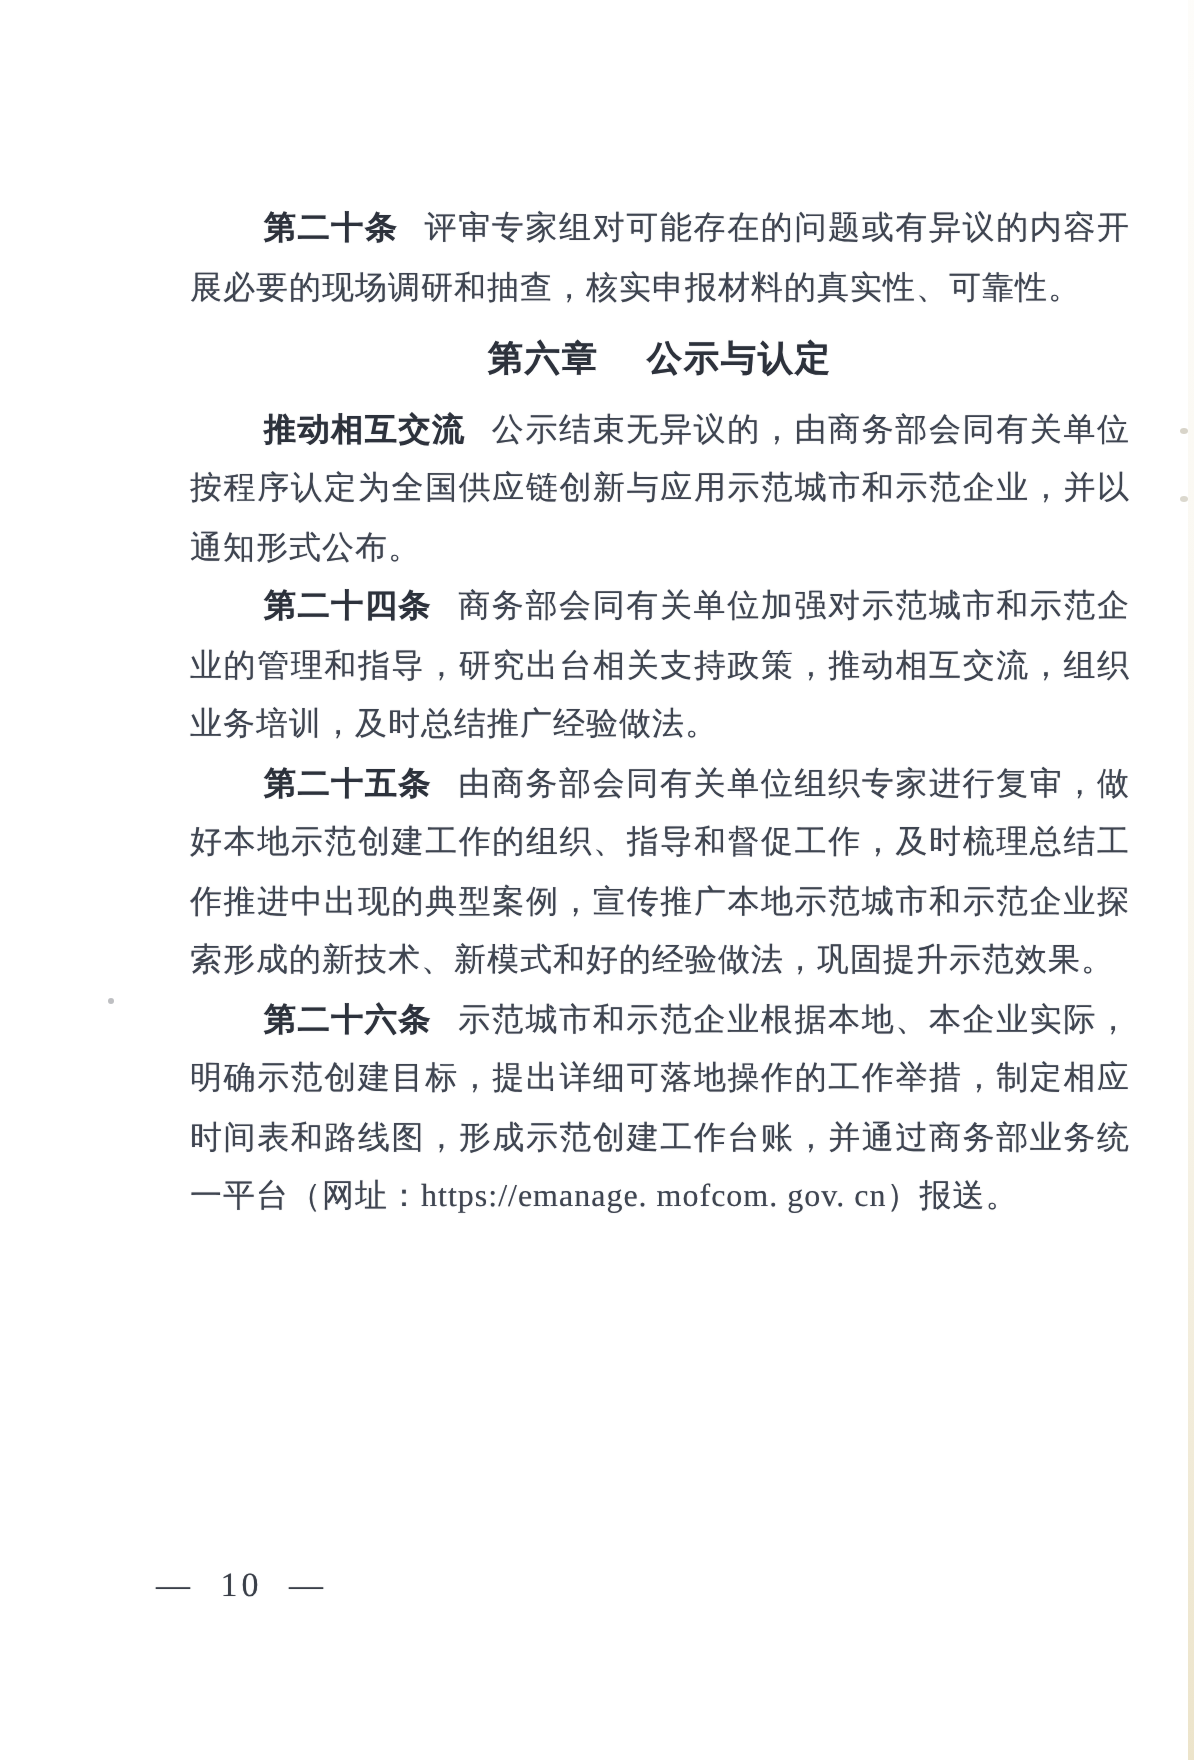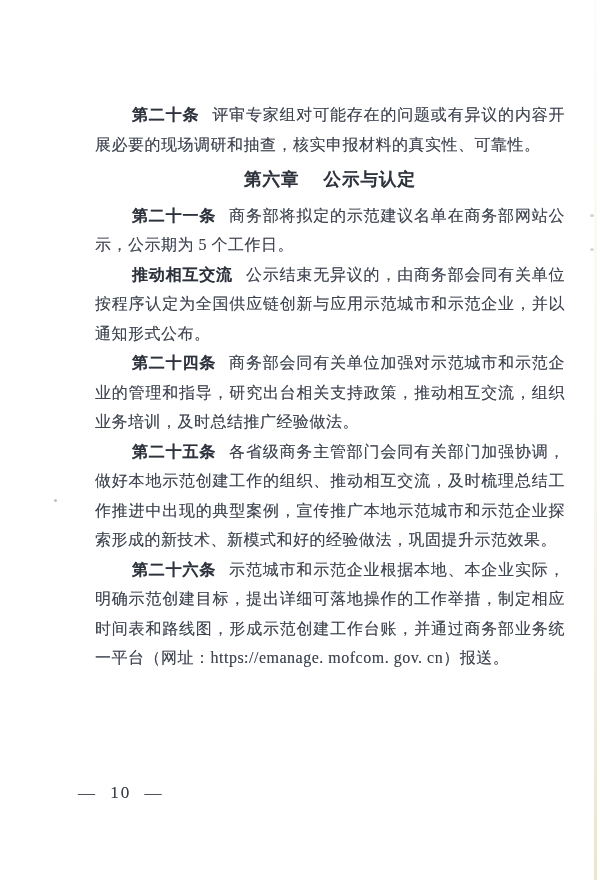--- a/index.html
+++ b/index.html
@@ -112,29 +112,28 @@
 <body>
 
 <div class="sheet">
 
   <main class="content">
 
     <p class="para"><span class="art-label">第二十条</span><span>评审专家组对可能存在的问题或有异议的内容开展必要的现场调研和抽查，核实申报材料的真实性、可靠性。</span></p>
 
     <h2 class="chapter"><span>第六章</span><span class="chapter-gap"></span><span>公示与认定</span></h2>
 
-    <p class="para"><span class="art-label">第二十一条</span><span>商务部将拟定的示范建议名单在商务部网站公示，公示期为 5 个工作日。</span></p>
 
 
     <p class="para"><span class="art-label">推动相互交流</span><span>公示结束无异议的，由商务部会同有关单位按程序认定为全国供应链创新与应用示范城市和示范企业，并以通知形式公布。</span></p>
 
 
     <p class="para"><span class="art-label">第二十四条</span><span>商务部会同有关单位加强对示范城市和示范企业的管理和指导，研究出台相关支持政策，推动相互交流，组织业务培训，及时总结推广经验做法。</span></p>
 
-    <p class="para"><span class="art-label">第二十五条</span><span>各省级商务主管部门会同有关部门加强协调，做好本地示范创建工作的组织、推动相互交流，及时梳理总结工作推进中出现的典型案例，宣传推广本地示范城市和示范企业探索形成的新技术、新模式和好的经验做法，巩固提升示范效果。</span></p>
+    <p class="para"><span class="art-label">第二十五条</span><span>由商务部会同有关单位组织专家进行复审，做好本地示范创建工作的组织、指导和督促工作，及时梳理总结工作推进中出现的典型案例，宣传推广本地示范城市和示范企业探索形成的新技术、新模式和好的经验做法，巩固提升示范效果。</span></p>
 
     <p class="para"><span class="art-label">第二十六条</span><span>示范城市和示范企业根据本地、本企业实际，明确示范创建目标，提出详细可落地操作的工作举措，制定相应时间表和路线图，形成示范创建工作台账，并通过商务部业务统一平台（网址：https://emanage. mofcom. gov. cn）报送。</span></p>
 
   </main>
 
   <footer class="page-footer"><span>— 10 —</span></footer>
 
   <div class="edge-line"></div>
   <div class="speck-1"></div>
   <div class="speck-2"></div>

